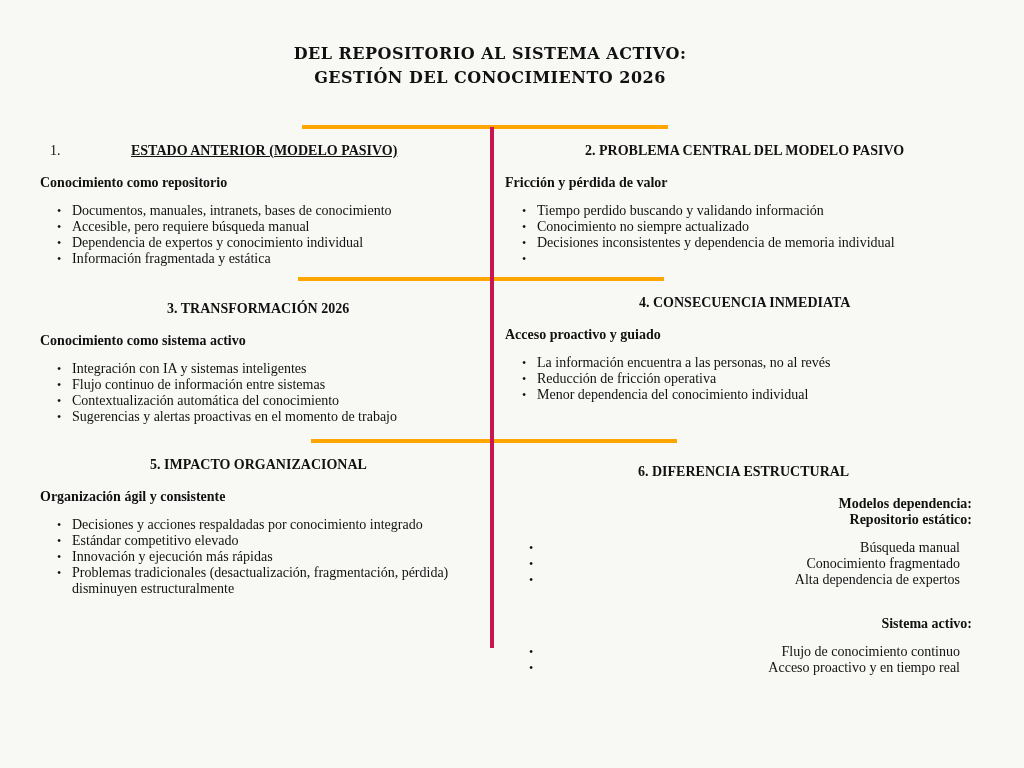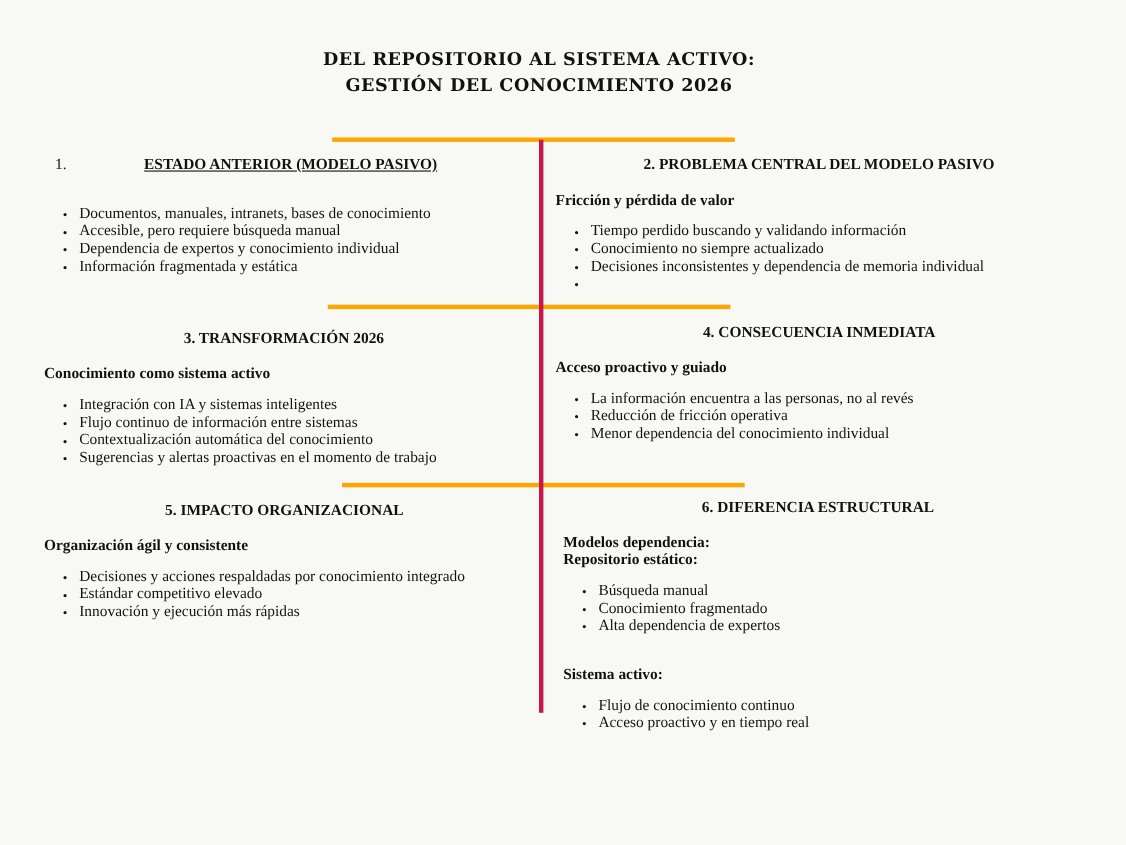--- a/index.html
+++ b/index.html
@@ -33,20 +33,21 @@
 
 <div class="hline" style="left:302px; top:125px; width:366px;"></div>
 <div class="hline" style="left:298px; top:277px; width:366px;"></div>
 <div class="hline" style="left:311px; top:439px; width:366px;"></div>
 <div class="vline"></div>
 
 <div class="sec" style="left:40px; top:143px; width:440px;">
   <span class="num1" style="left:10px; top:0;">1.</span>
   <h2 style="left:91px; top:0;text-decoration:underline;">ESTADO ANTERIOR (MODELO PASIVO)</h2>
   <div style="height:32px;"></div>
+  <div class="sub">Conocimiento como repositorio</div>
   <ul>
     <li>Documentos, manuales, intranets, bases de conocimiento</li>
     <li>Accesible, pero requiere búsqueda manual</li>
     <li>Dependencia de expertos y conocimiento individual</li>
     <li>Información fragmentada y estática</li>
   </ul>
 </div>
 
 <div class="sec" style="left:505px; top:143px; width:500px;">
   <h2 style="left:80px; top:0;">2.  PROBLEMA CENTRAL DEL MODELO PASIVO</h2>
@@ -84,24 +85,25 @@
 </div>
 
 <div class="sec" style="left:40px; top:457px; width:440px;">
   <h2 style="left:110px; top:0;">5.  IMPACTO ORGANIZACIONAL</h2>
   <div style="height:32px;"></div>
   <div class="sub">Organización ágil y consistente</div>
   <ul>
     <li>Decisiones y acciones respaldadas por conocimiento integrado</li>
     <li>Estándar competitivo elevado</li>
     <li>Innovación y ejecución más rápidas</li>
+    <li class="wrap" style="width:420px;">Problemas tradicionales (desactualización, fragmentación, pérdida) disminuyen estructuralmente</li>
   </ul>
 </div>
 
-<div class="sec" style="left:512px; top:454px; width:460px;">
+<div class="sec" style="left:512px; top:464px; width:460px;text-align:right;">
   <h2 style="left:126px; top:0;">6. DIFERENCIA ESTRUCTURAL</h2>
   <div style="height:32px;"></div>
   <div class="sub">Modelos dependencia:</div>
   <div class="sub">Repositorio estático:</div>
   <ul>
     <li>Búsqueda manual</li>
     <li>Conocimiento fragmentado</li>
     <li>Alta dependencia de expertos</li>
   </ul>
   <div style="height:16px;"></div>

